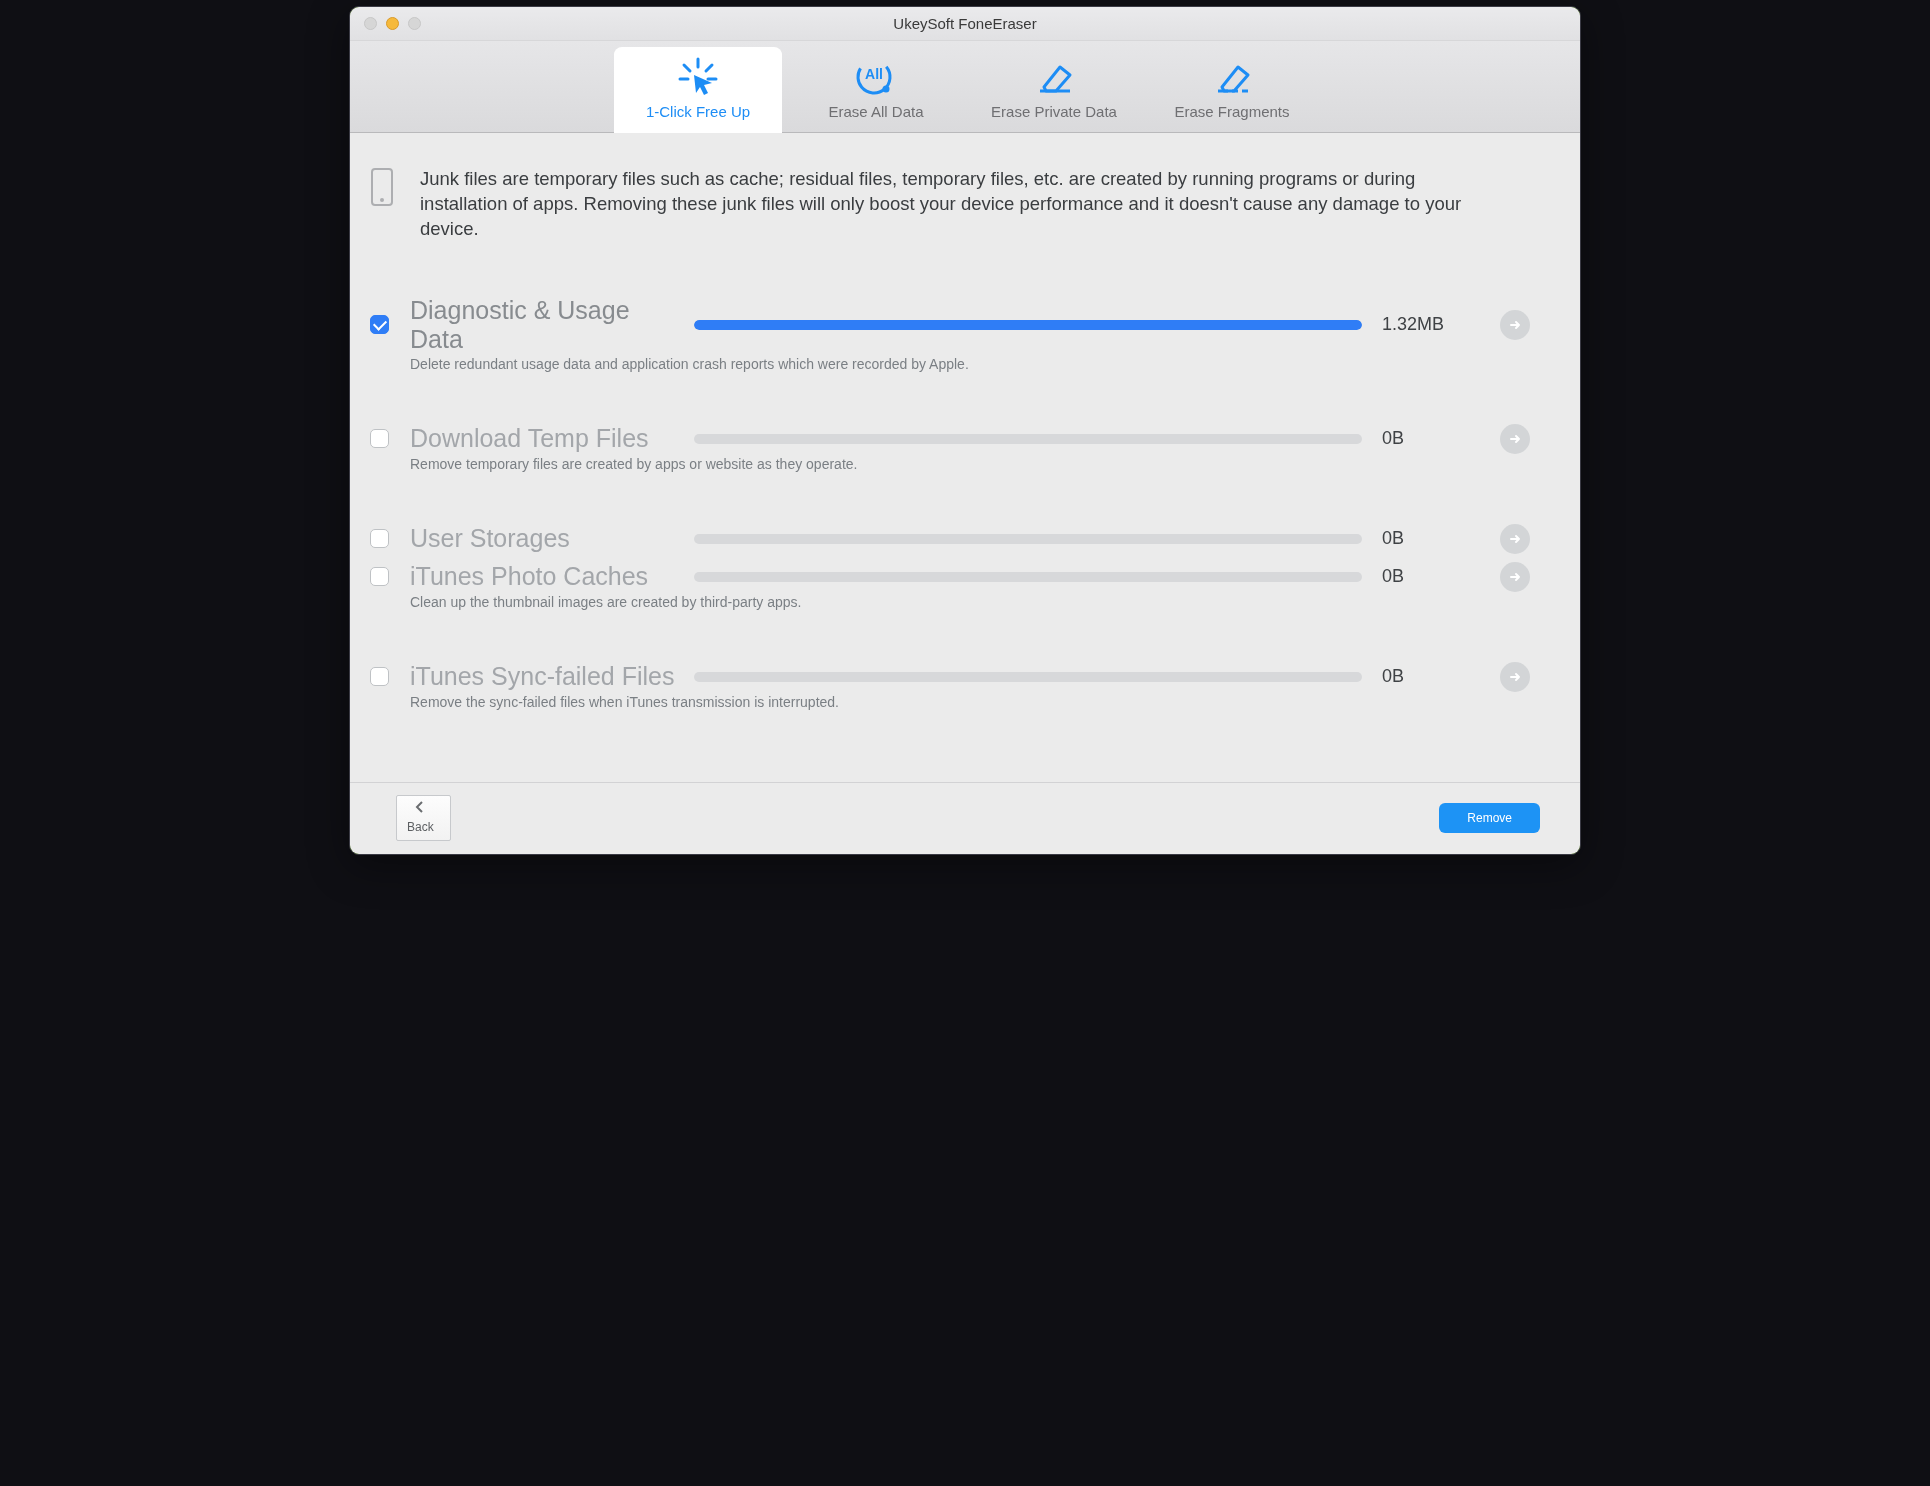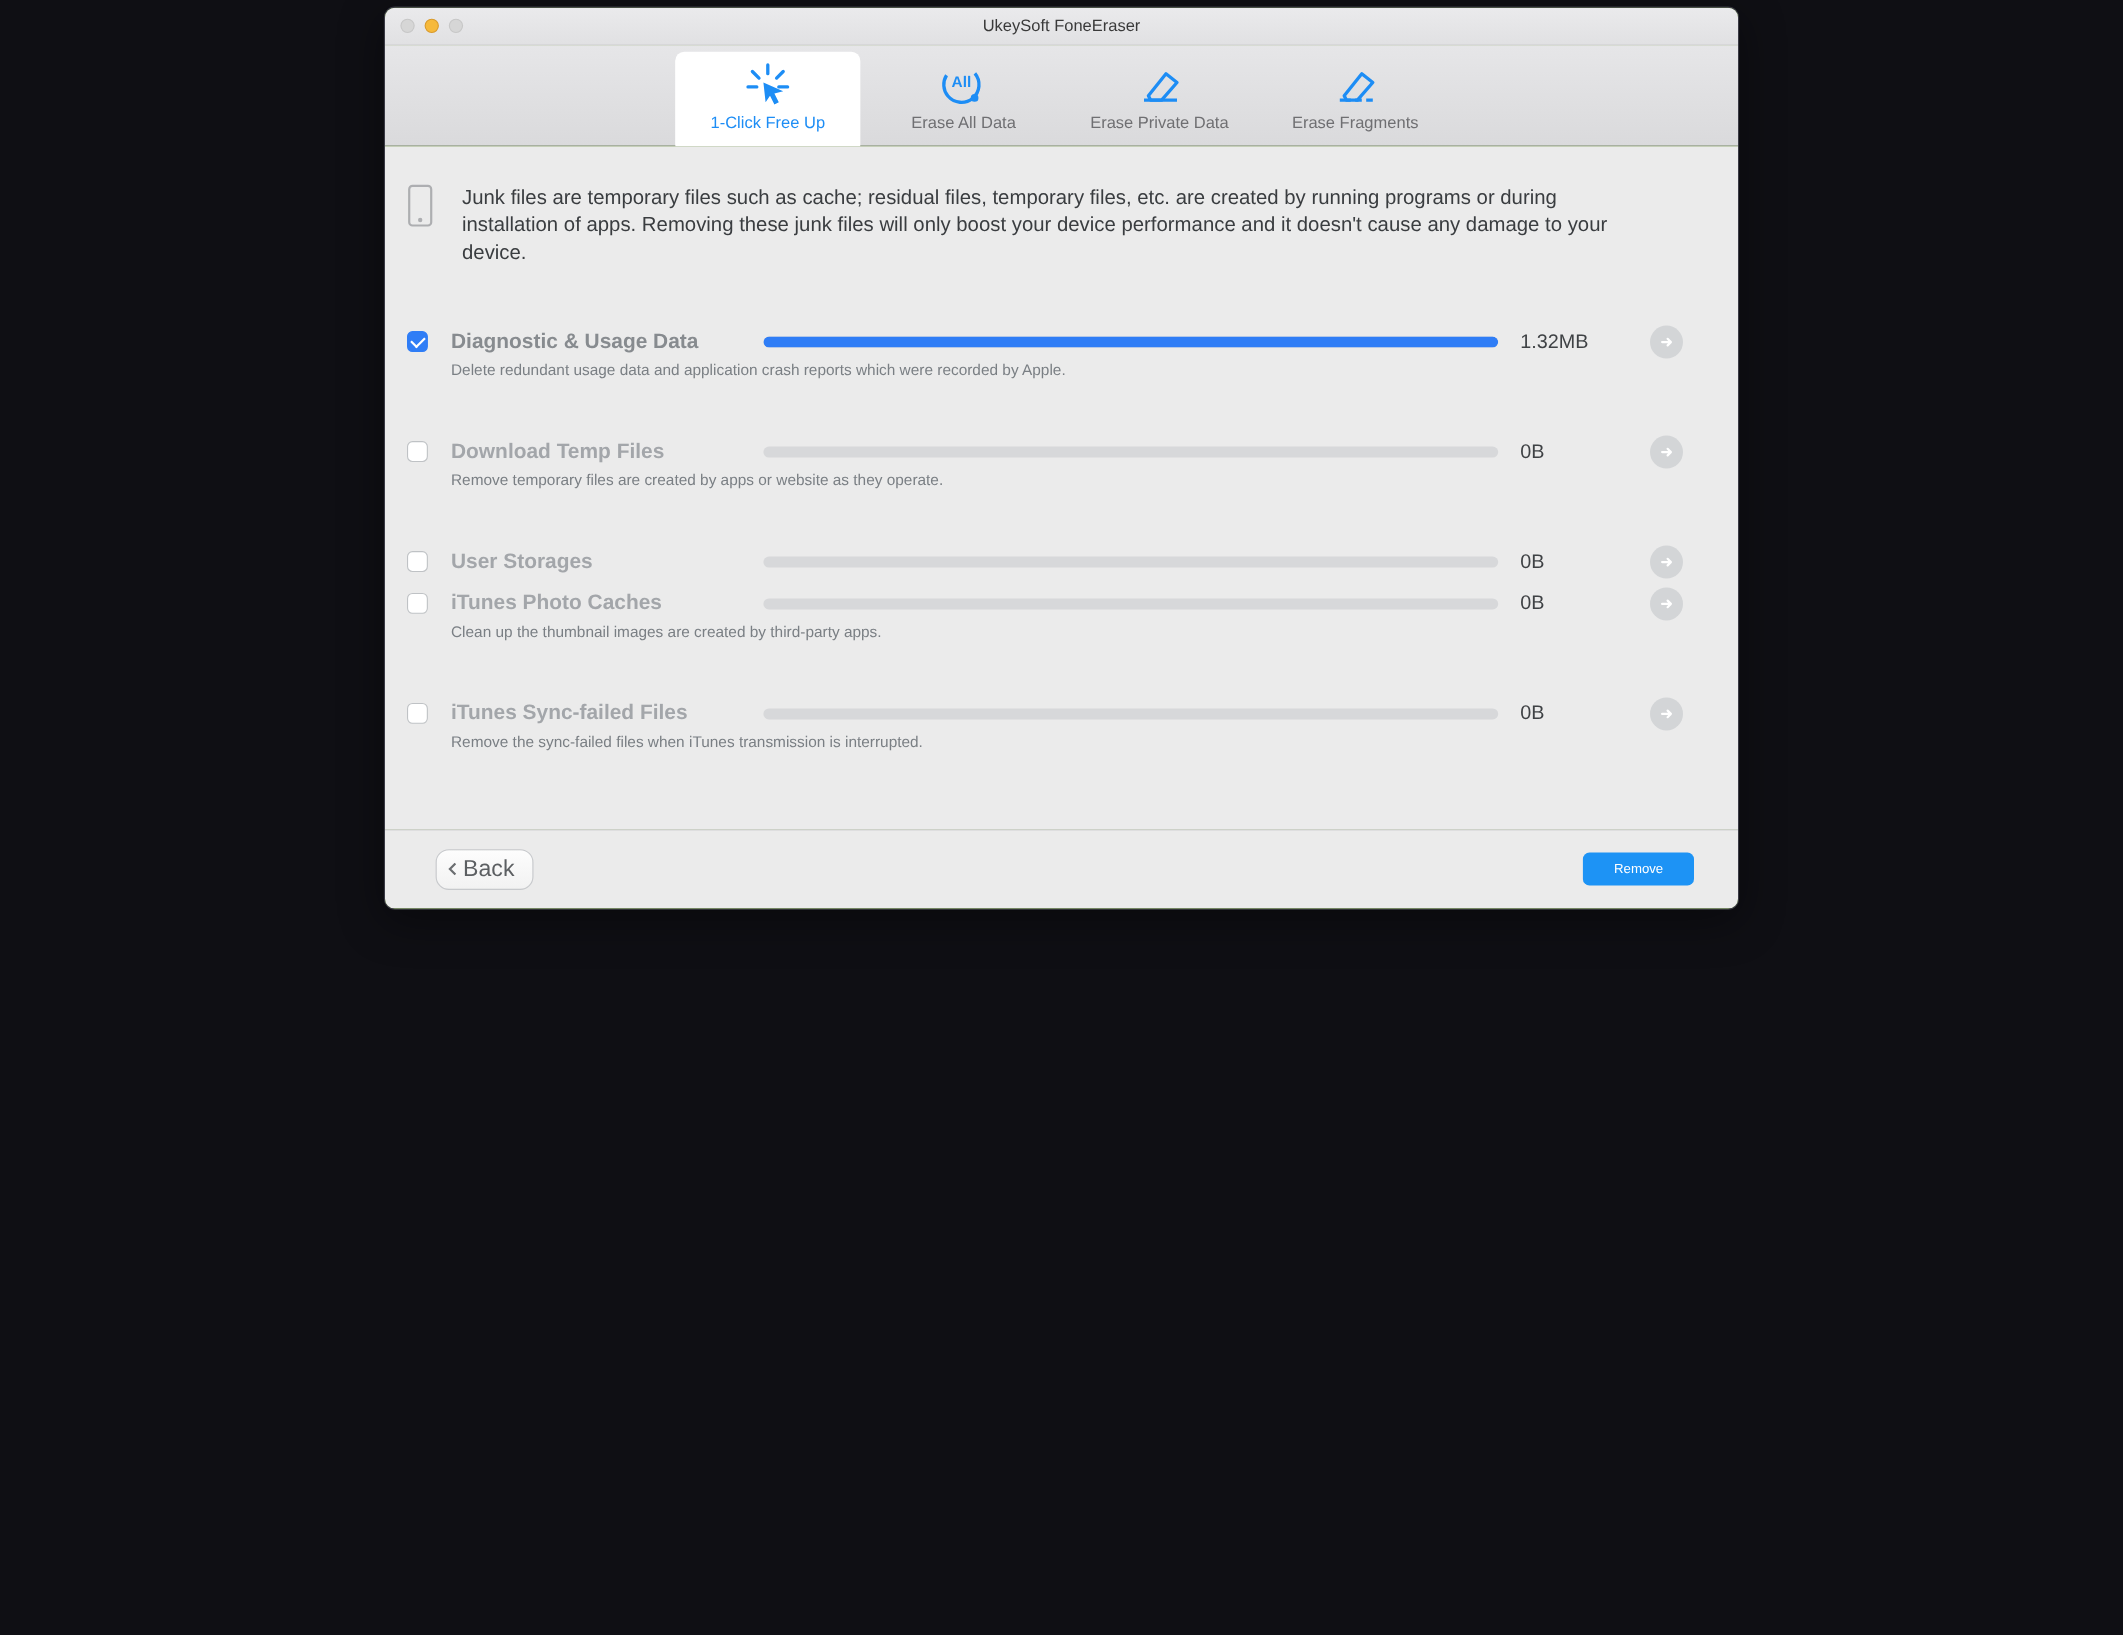--- a/index.html
+++ b/index.html
@@ -124,23 +124,22 @@
     border-color: #2f7df6;
   }
   .chk.checked::after {
     content: "";
     width: 10px; height: 6px;
     border-left: 2px solid #fff;
     border-bottom: 2px solid #fff;
     transform: rotate(-45deg) translate(1px,-1px);
   }
   .item-title {
-    font-size: 19px;
+    font-size: 25px;
     color: #a3a6aa;
-    font-weight: bold;
   }
   .item.en .item-title { color: #878b8f; }
   .bar {
     height: 10px;
     background: #d7d8da;
     border-radius: 6px;
     position: relative;
     overflow: hidden;
   }
   .bar .fill {
@@ -168,26 +167,26 @@
     border-top: 1px solid #d2d2d4;
     display:flex;
     align-items:center;
     justify-content:space-between;
     padding: 0 40px 0 46px;
     background: #ebebeb;
   }
   .back-btn {
     border: 1px solid #c7c9cc;
     background: linear-gradient(#fdfdfd,#f2f2f2);
-    border-radius: 12px;
+    border-radius: 2px;
     padding: 5px 16px 6px 10px;
-    font-size: 21px;
+    font-size: 12px;
     color: #5c5f62;
     cursor:pointer;
-    display:flex; align-items:center; gap:4px;
+    display:flex; align-items:center; gap:4px;flex-direction:column;
   }
   .remove-btn {
     background: #1d93f5;
     color: #fff;
     border: none;
     border-radius: 6px;
     padding: 8px 28px;
     font-size: 12px;
     cursor:pointer;
   }

